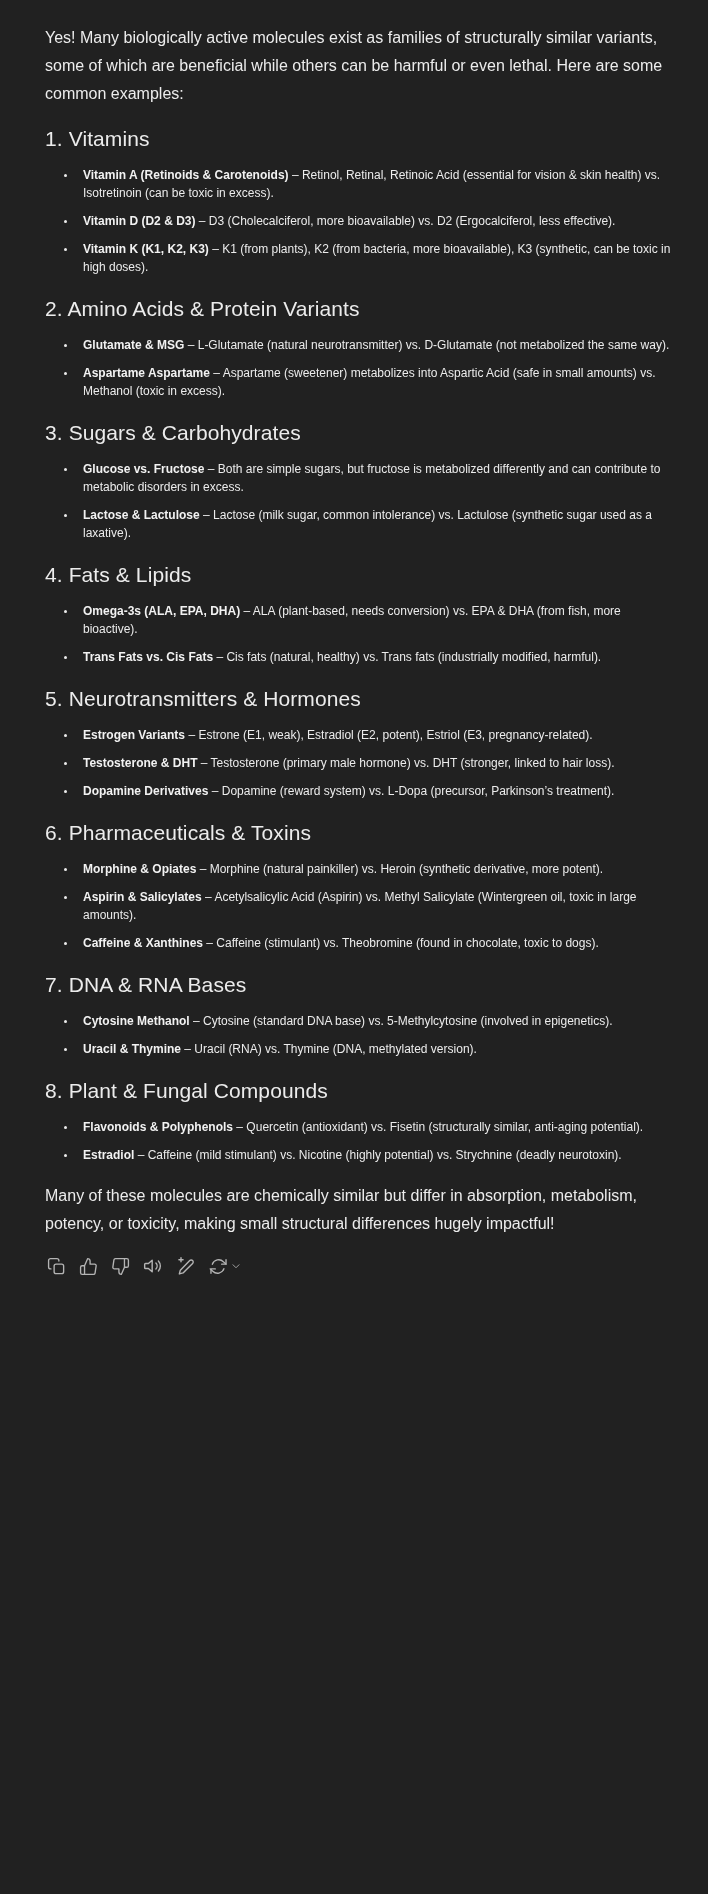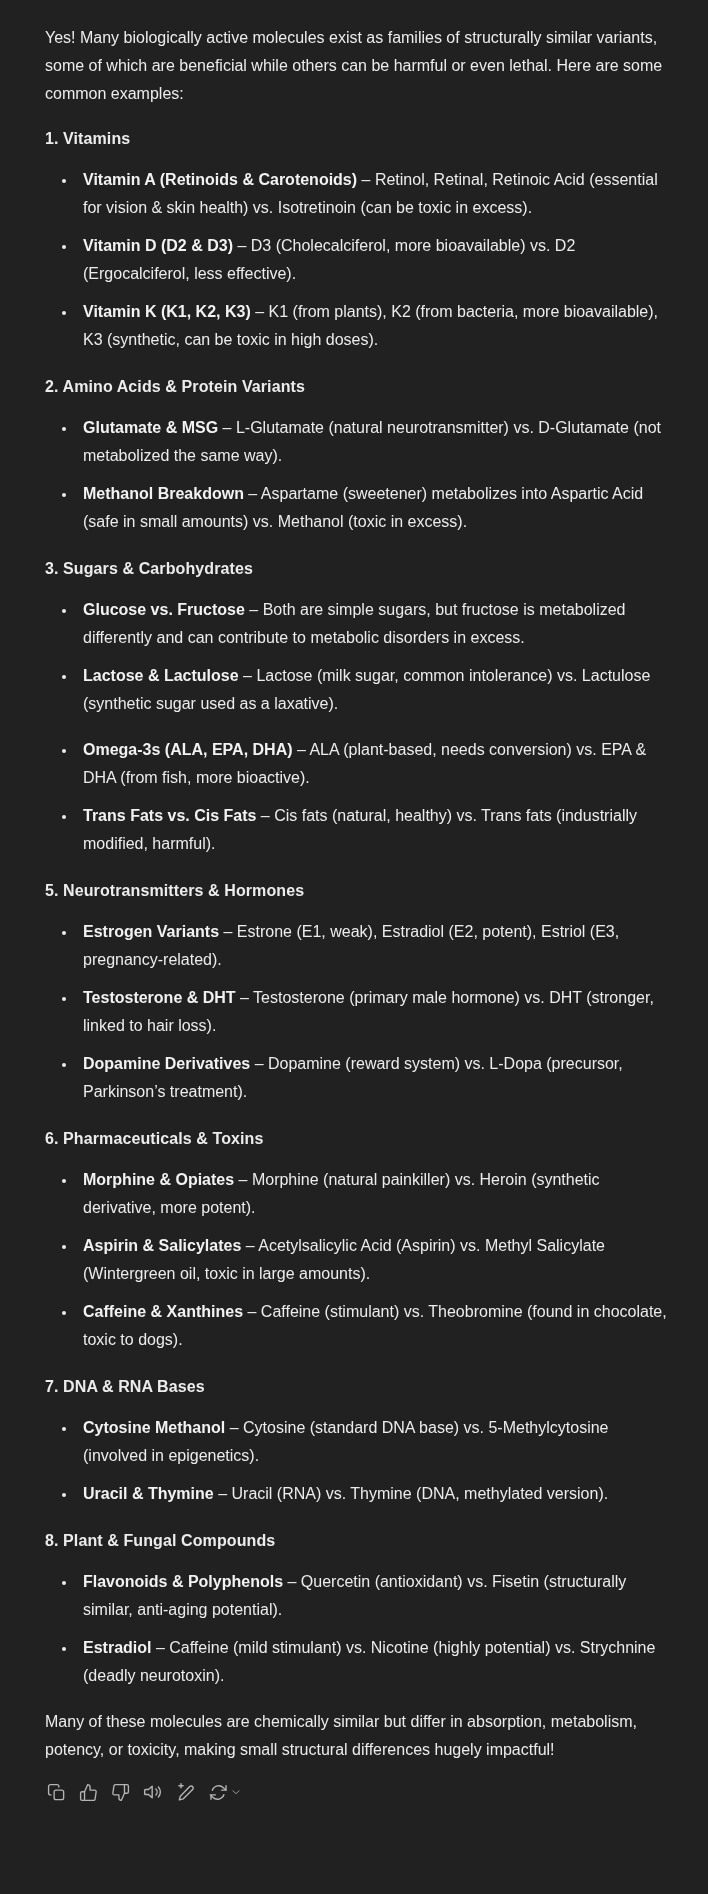--- a/index.html
+++ b/index.html
@@ -5,23 +5,23 @@
   html,body{margin:0;padding:0}
   body{
     width:708px;height:1894px;
     background:#212121;
     font-family:"Liberation Sans",sans-serif;
     color:#ececec;
     overflow:hidden;
   }
   .msg{padding:24px 35px 0 45px}
   p{margin:0 0 16px;font-size:16px;line-height:28px;color:#ececec}
-  h3{margin:16px 0 12px;font-size:16px;line-height:30px;font-weight:700;color:#ececec;letter-spacing:.1px}
+  h3{margin:16px 0 12px;font-size:21px;line-height:30px;font-weight:400;color:#ececec;letter-spacing:.1px}
   ul{margin:0 0 18px;padding-left:32px;list-style:disc outside}
-  li{font-size:16px;line-height:28px;margin-bottom:10px;padding-left:6px}
+  li{font-size:12px;line-height:18px;margin-bottom:10px;padding-left:6px}
   li::marker{color:#ececec;font-size:.85em}
   strong{font-weight:700;color:#f2f2f2}
   .actions{display:flex;align-items:center;gap:9px;margin-top:14px;padding-bottom:10px}
   .act-btn{background:none;border:none;padding:2px;margin:0;cursor:pointer;display:flex;align-items:center;gap:2px;border-radius:6px}
   .act-btn svg{display:block;stroke:#b4b4b4;fill:none;stroke-width:1.7;stroke-linecap:round;stroke-linejoin:round}
   .outro{margin-bottom:16px}
 </style>
 </head>
 <body>
 
@@ -36,33 +36,34 @@
           <li><strong>Vitamin A (Retinoids &amp; Carotenoids)</strong><span> – Retinol, Retinal, Retinoic Acid (essential for vision &amp; skin health) vs. Isotretinoin (can be toxic in excess).</span></li>
           <li><strong>Vitamin D (D2 &amp; D3)</strong><span> – D3 (Cholecalciferol, more bioavailable) vs. D2 (Ergocalciferol, less effective).</span></li>
           <li><strong>Vitamin K (K1, K2, K3)</strong><span> – K1 (from plants), K2 (from bacteria, more bioavailable), K3 (synthetic, can be toxic in high doses).</span></li>
         </ul>
   </section>
 
   <section>
     <h3>2. Amino Acids &amp; Protein Variants</h3>
     <ul>
           <li><strong>Glutamate &amp; MSG</strong><span> – L-Glutamate (natural neurotransmitter) vs. D-Glutamate (not metabolized the same way).</span></li>
-          <li><strong>Methanol Breakdown</strong><span> – Aspartame (sweetener) metabolizes into Aspartic Acid (safe in small amounts) vs. Methanol (toxic in excess).</span></li>
+          <li><strong>Aspartame Aspartame</strong><span> – Aspartame (sweetener) metabolizes into Aspartic Acid (safe in small amounts) vs. Methanol (toxic in excess).</span></li>
         </ul>
   </section>
 
   <section>
     <h3>3. Sugars &amp; Carbohydrates</h3>
     <ul>
           <li><strong>Glucose vs. Fructose</strong><span> – Both are simple sugars, but fructose is metabolized differently and can contribute to metabolic disorders in excess.</span></li>
           <li><strong>Lactose &amp; Lactulose</strong><span> – Lactose (milk sugar, common intolerance) vs. Lactulose (synthetic sugar used as a laxative).</span></li>
         </ul>
   </section>
 
   <section>
+    <h3>4. Fats &amp; Lipids</h3>
     <ul>
           <li><strong>Omega-3s (ALA, EPA, DHA)</strong><span> – ALA (plant-based, needs conversion) vs. EPA &amp; DHA (from fish, more bioactive).</span></li>
           <li><strong>Trans Fats vs. Cis Fats</strong><span> – Cis fats (natural, healthy) vs. Trans fats (industrially modified, harmful).</span></li>
         </ul>
   </section>
 
   <section>
     <h3>5. Neurotransmitters &amp; Hormones</h3>
     <ul>
           <li><strong>Estrogen Variants</strong><span> – Estrone (E1, weak), Estradiol (E2, potent), Estriol (E3, pregnancy-related).</span></li>

